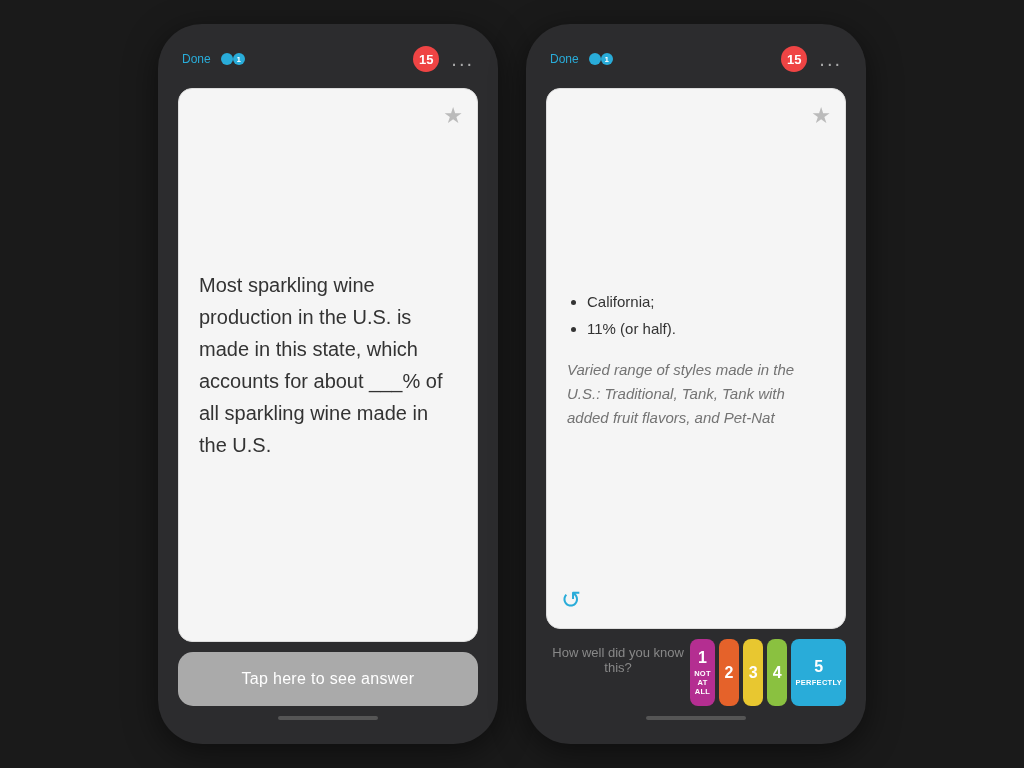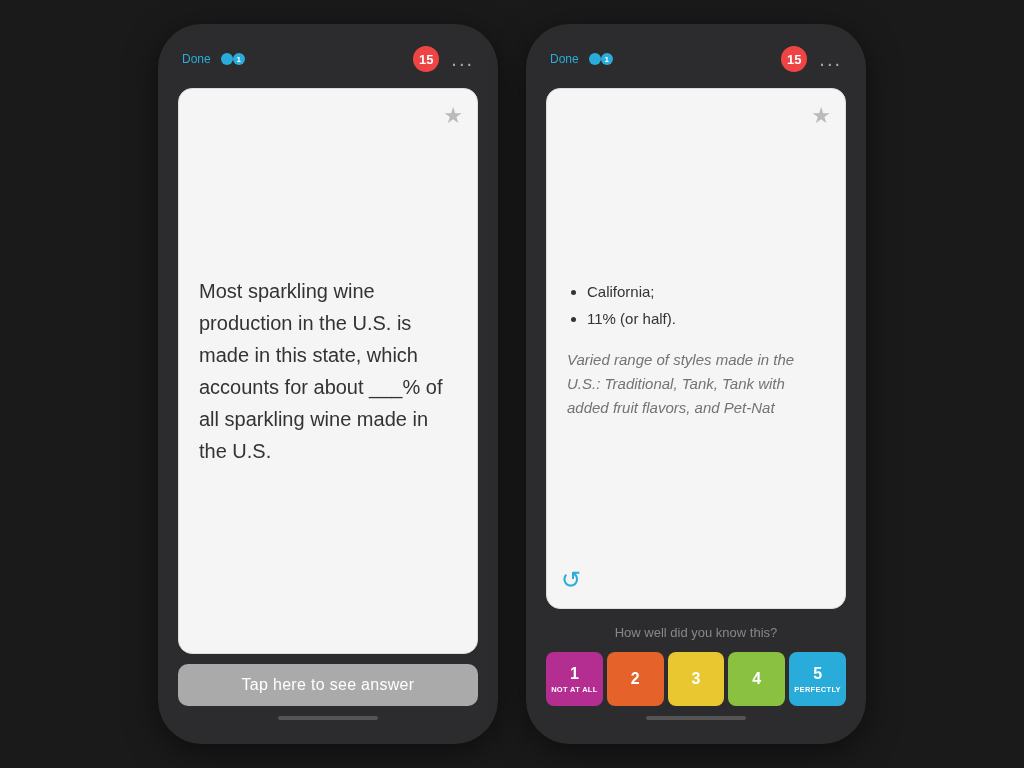--- a/index.html
+++ b/index.html
@@ -175,33 +175,32 @@
     .bottom-area {
       padding: 0 6px 0 6px;
       flex-shrink: 0;
     }
 
     .tap-answer-btn {
       width: 100%;
       background: #aaa;
       color: white;
       border: none;
-      border-radius: 10px;
-      padding: 12px;
+      border-radius: 15px;
+      padding: 18px;
       font-size: 16px;
       font-weight: 500;
       cursor: pointer;
       text-align: center;
       letter-spacing: 0.3px;
     }
 
     .rating-section {
       display: flex;
-      flex-direction: column;
-      gap: 8px;
+      flex-direction: row;
     }
 
     .rating-label {
       text-align: center;
       color: #888;
       font-size: 13px;
       padding: 6px 0 4px 0;
     }
 
     .rating-buttons {

